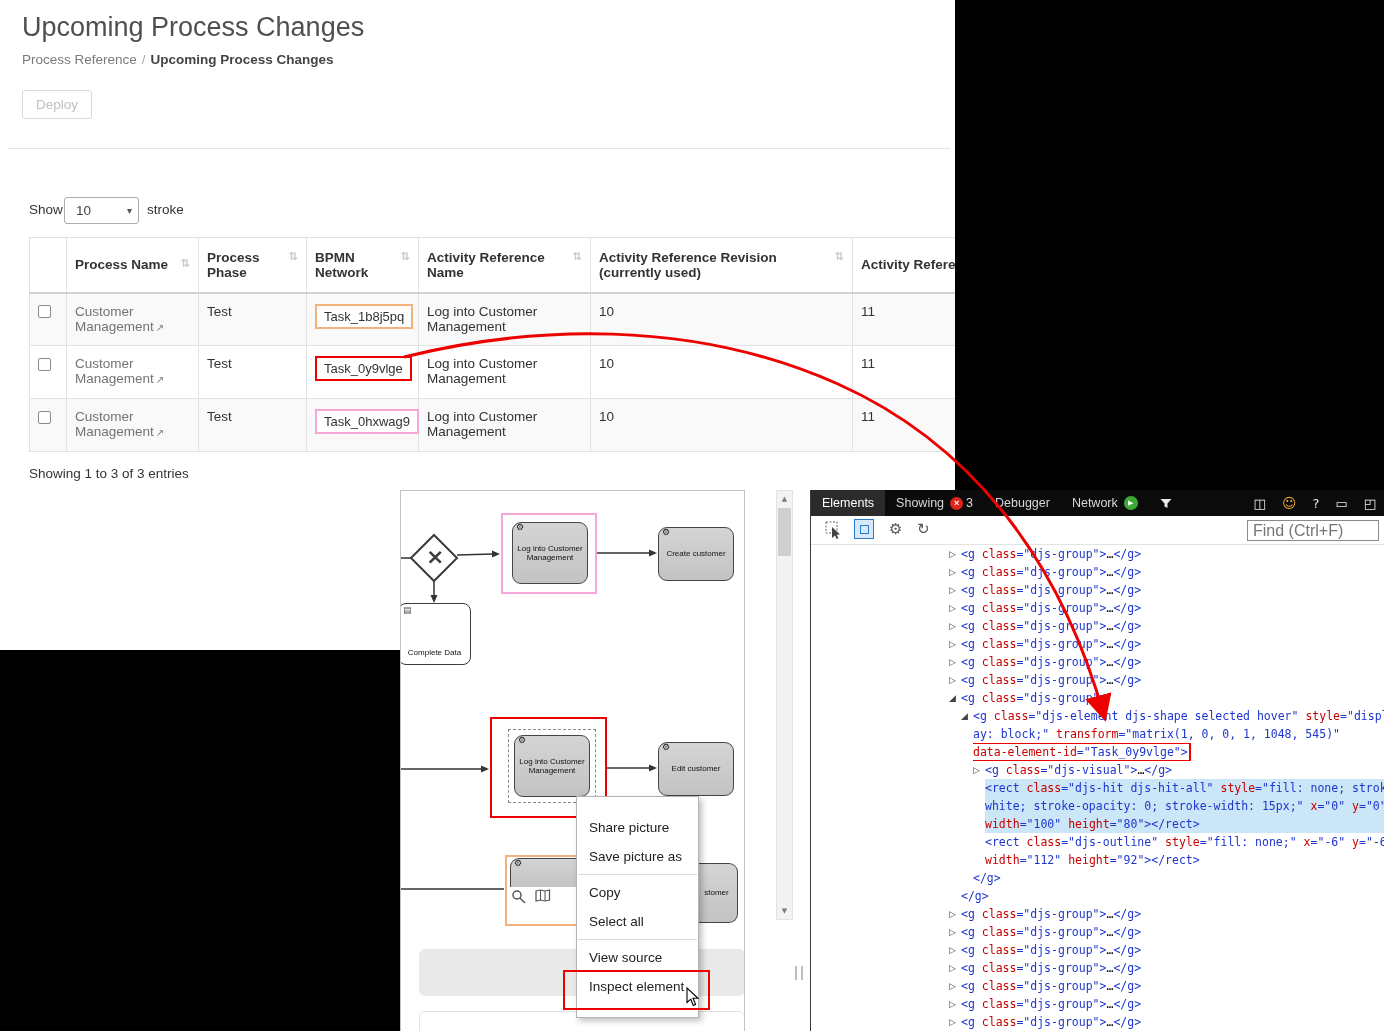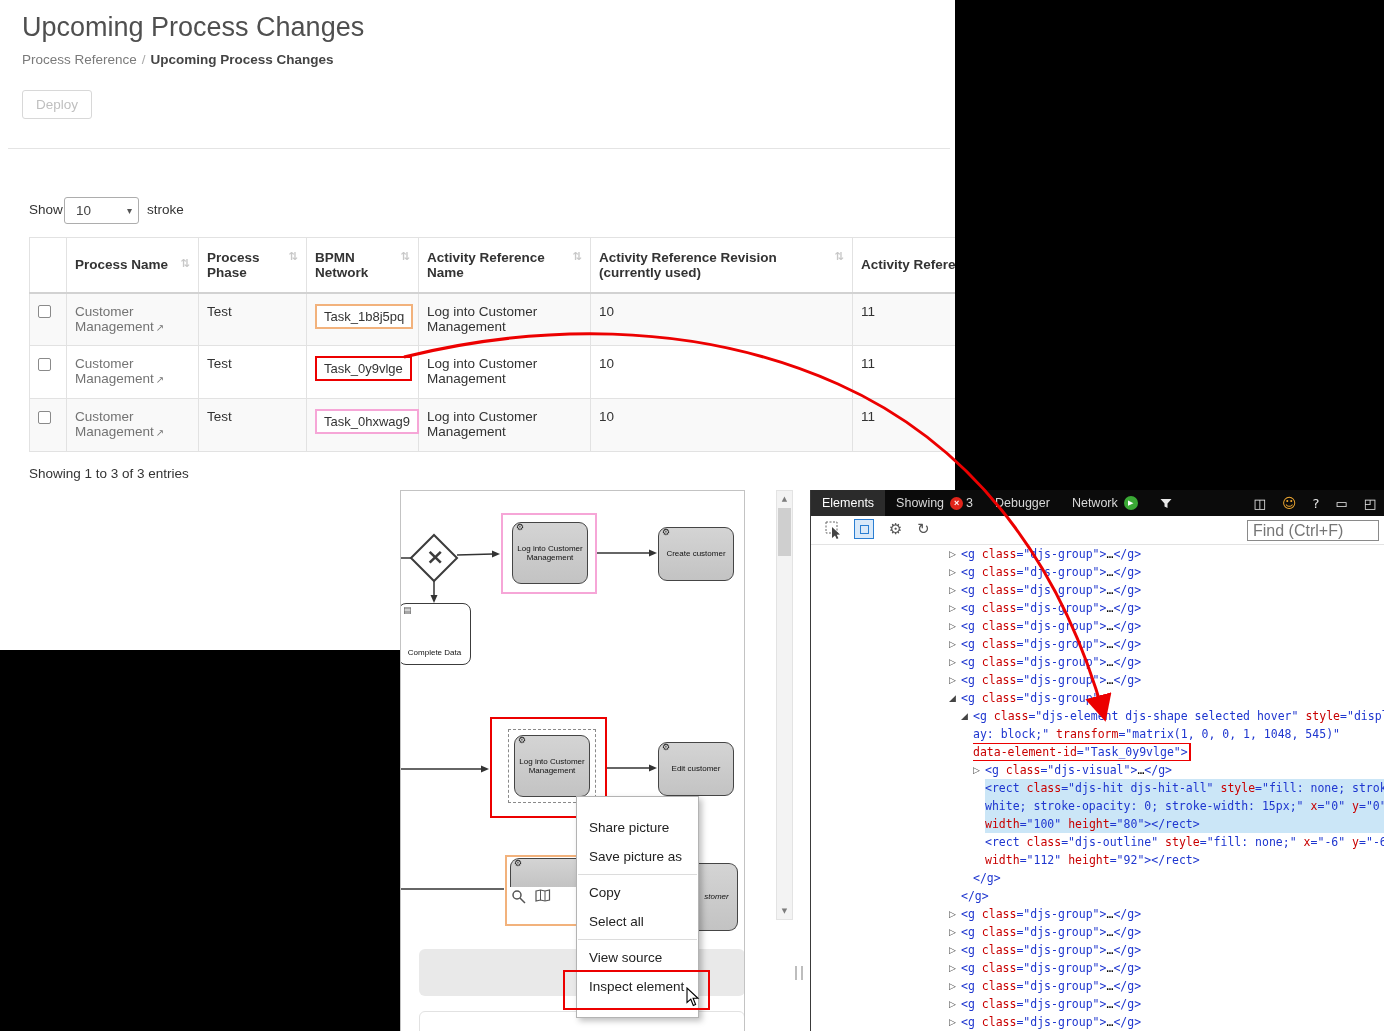--- a/index.html
+++ b/index.html
@@ -249,21 +249,21 @@
     <svg style="position:absolute;left:110px;top:398px;" width="16" height="16">
       <circle cx="6" cy="6" r="4" fill="none" stroke="#555" stroke-width="1.5"></circle>
       <line x1="9" y1="9" x2="14" y2="14" stroke="#555" stroke-width="1.5"></line>
     </svg>
     <svg style="position:absolute;left:134px;top:398px;" width="16" height="14">
       <path d="M1,2 L5.5,1 L10,2 L14.5,1 V11 L10,12 L5.5,11 L1,12 Z" fill="#fff" stroke="#555" stroke-width="1.2"></path>
       <line x1="5.5" y1="1" x2="5.5" y2="11" stroke="#555" stroke-width="1"></line>
       <line x1="10" y1="2" x2="10" y2="12" stroke="#555" stroke-width="1"></line>
     </svg>
 
-    <div class="task" style="left:295px;top:372px;width:42px;height:68px;border-radius:0 9px 9px 0;border-left:none;font-style:italic;">
+    <div class="task" style="left:295px;top:372px;width:42px;height:60px;border-radius:0 9px 9px 0;border-left:none;">
       <span>stomer</span>
     </div>
 
     <div class="bar-gray" style="left:18px;top:458px;width:326px;height:47px;"></div>
     <div class="bar-white" style="left:18px;top:520px;width:326px;height:40px;"></div>
 
     <div class="ctx">
       <div class="ctx-item">Share picture</div>
       <div class="ctx-item">Save picture as</div>
       <div class="ctx-sep"></div>

